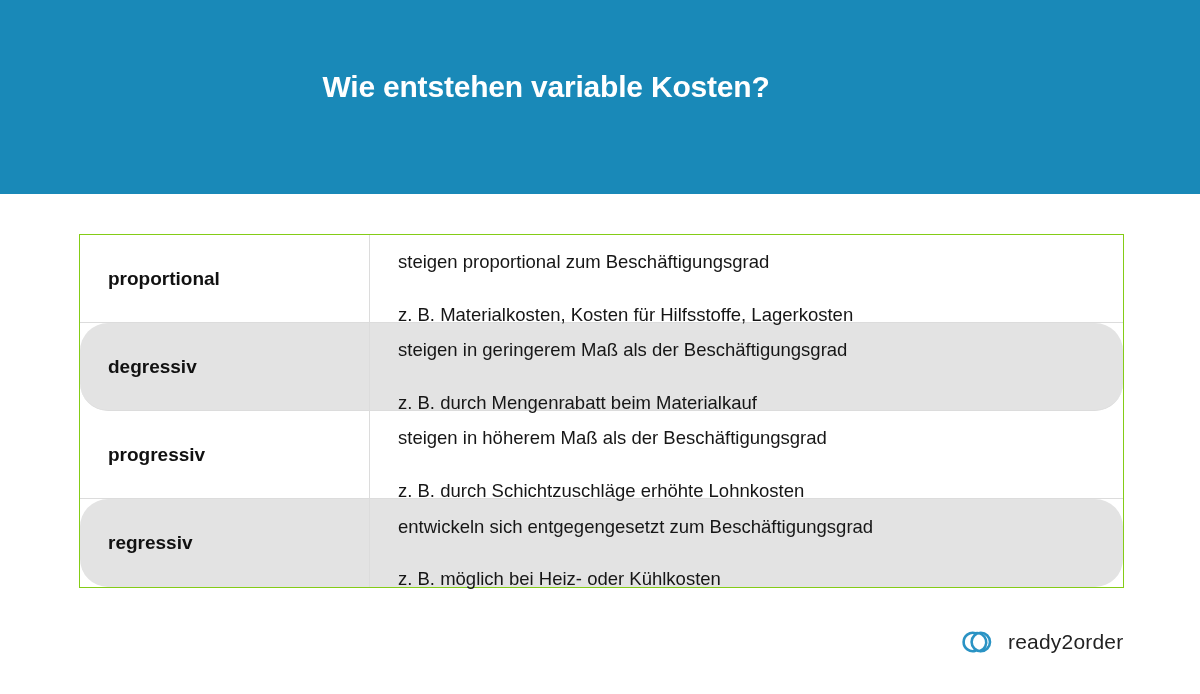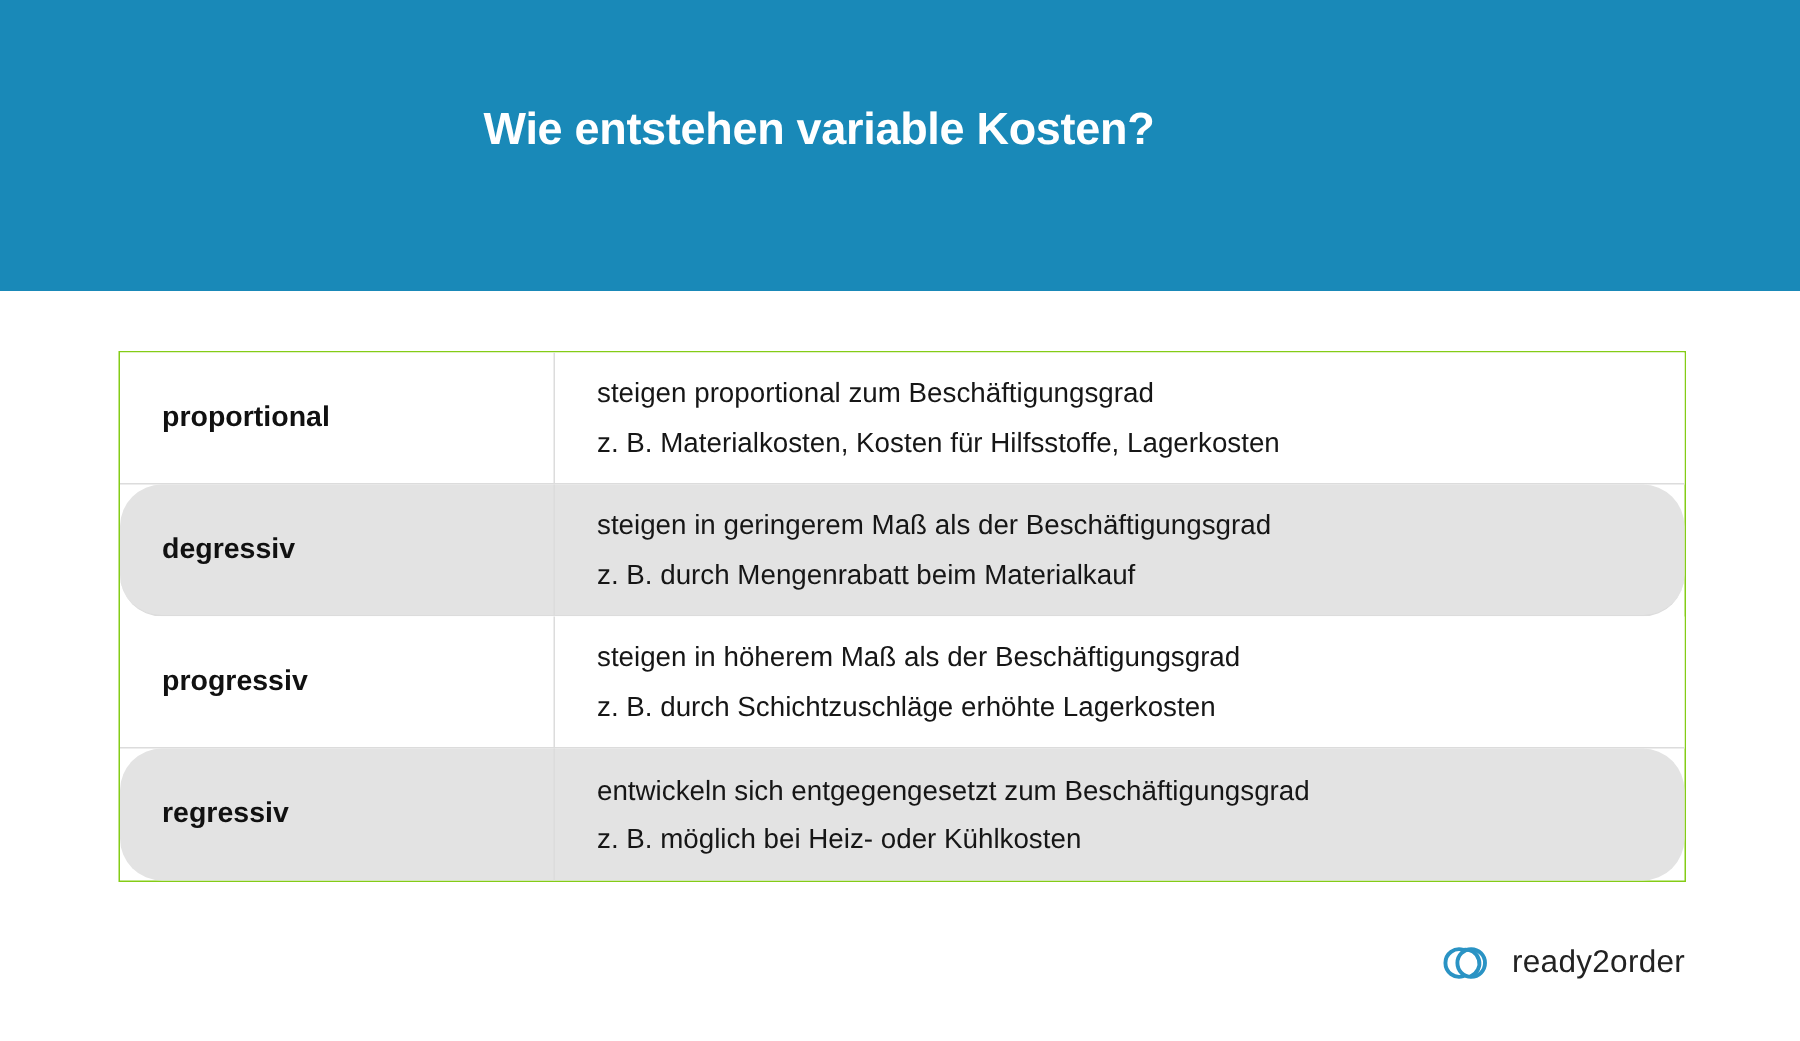--- a/index.html
+++ b/index.html
@@ -85,20 +85,21 @@
     display: flex;
     flex-direction: column;
     justify-content: center;
   }
   .desc-line {
     font-size: 18.5px;
     color: #161616;
     line-height: 1.0;
     padding: 7px 0;
     white-space: nowrap;
+    margin-top: 20px;
   }
 
   
   .logo {
     position: absolute;
     left: 957px;
     top: 628px;
     display: flex;
     align-items: center;
     gap: 9px;
@@ -137,21 +138,21 @@
     <div class="cell-desc">
       <div class="desc-line">steigen in geringerem Maß als der Beschäftigungsgrad</div>
       <div class="desc-line">z. B. durch Mengenrabatt beim Materialkauf</div>
     </div>
   </div>
 
   <div class="trow plain">
     <div class="cell-term">progressiv</div>
     <div class="cell-desc">
       <div class="desc-line">steigen in höherem Maß als der Beschäftigungsgrad</div>
-      <div class="desc-line">z. B. durch Schichtzuschläge erhöhte Lagerkosten</div>
+      <div class="desc-line">z. B. durch Schichtzuschläge erhöhte Lohnkosten</div>
     </div>
   </div>
 
   <div class="trow shaded">
     <div class="cell-term">regressiv</div>
     <div class="cell-desc">
       <div class="desc-line">entwickeln sich entgegengesetzt zum Beschäftigungsgrad</div>
       <div class="desc-line">z. B. möglich bei Heiz- oder Kühlkosten</div>
     </div>
   </div>

